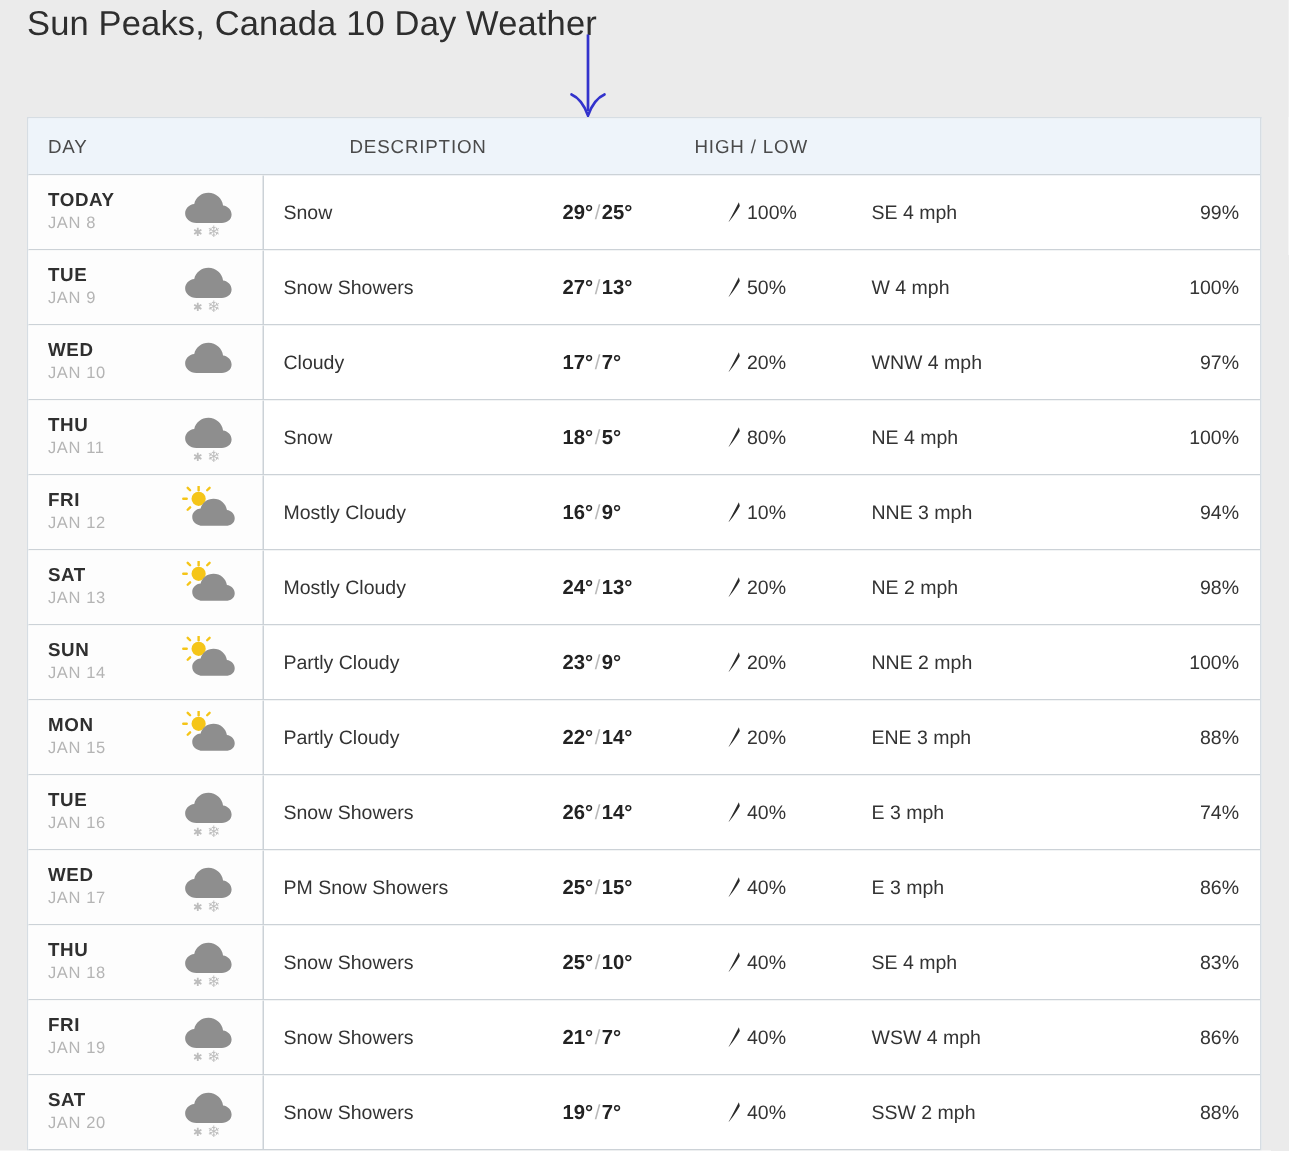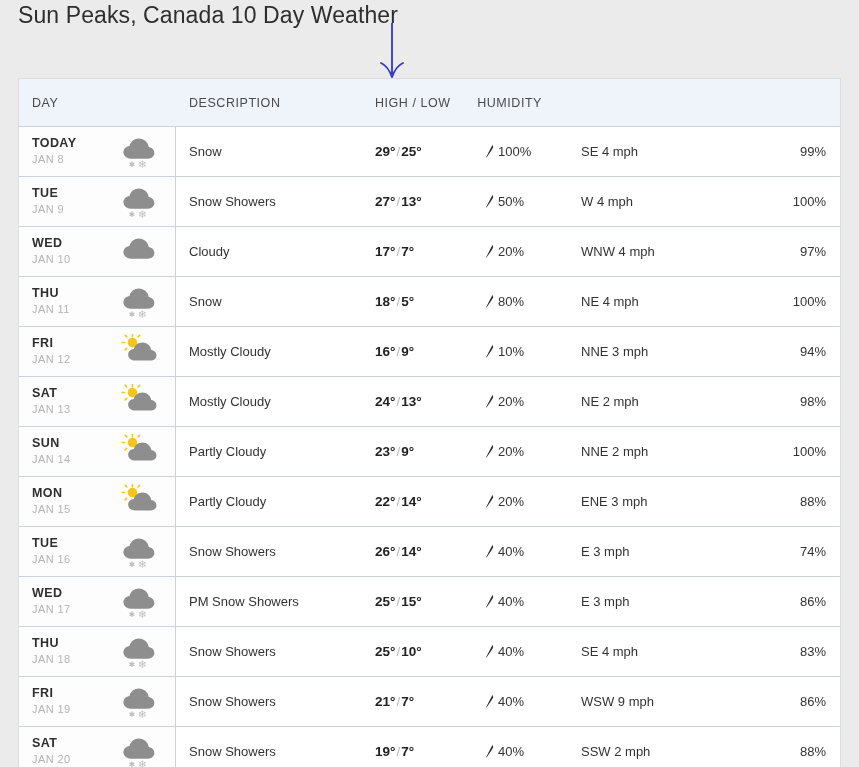--- a/index.html
+++ b/index.html
@@ -85,21 +85,22 @@
     box-sizing: border-box;
   }
   .row {
     display: flex;
     align-items: stretch;
     border-bottom: 1px solid #ccd2d7;
     box-sizing: border-box;
   }
   #table-header {
     background: #eef4fa;
-    height: 48px;
+    height: 38px;
+    gap: 44px;
   }
   .data-row {
     height: 50px;
     background: #ffffff;
   }
 
   
   .c-day      { width: 157px; flex: none; box-sizing: border-box; }
   .c-desc     { width: 186px; flex: none; box-sizing: border-box; }
   .c-temp     { width: 106px; flex: none; box-sizing: border-box; }
@@ -185,21 +186,20 @@
   <line x1="20" y1="1" x2="20" y2="52" stroke="#3333cc" stroke-width="1.8"></line>
   <path d="M9 41 Q16 44 20 55 Q24 44 31 41" fill="none" stroke="#3333cc" stroke-width="1.8" stroke-linecap="round"></path>
 </svg>
 
 <div id="forecast-table">
 
   <div class="row" id="table-header">
     <div class="c-day">DAY</div>
     <div class="c-desc">DESCRIPTION</div>
     <div class="c-temp">HIGH / LOW</div>
-    <div class="c-humidity">HUMIDITY</div>
   </div>
 
   <div id="rows-container">
       <div class="row data-row">
         <div class="c-day">
           <span class="day-text">
             <span class="day-name">TODAY</span>
             <span class="day-date">JAN 8</span>
           </span>
           <svg class="day-icon" viewBox="0 0 40 38">
@@ -554,21 +554,21 @@
           <span class="deg">21°</span>
           <span class="slash">/</span>
           <span class="deg">7°</span>
         </div>
         <div class="c-precip">
           <svg class="precip-icon" viewBox="0 0 9 15">
             <path d="M7.6 0.8 C5.6 4.6 3.2 9.4 0.6 14.2 C2.6 12.2 5.6 7.9 8.2 3.4 Z" fill="#2b2b2b"></path>
           </svg>
           <span>40%</span>
         </div>
-        <div class="c-wind">WSW 9 mph</div>
+        <div class="c-wind">WSW 4 mph</div>
         <div class="c-humidity">86%</div>
       </div>
       <div class="row data-row">
         <div class="c-day">
           <span class="day-text">
             <span class="day-name">SAT</span>
             <span class="day-date">JAN 20</span>
           </span>
           <svg class="day-icon" viewBox="0 0 40 38">
             <path d="M10.5 26 C5.8 26 2.5 22.9 2.5 19.2 C2.5 15.8 5.3 13 8.9 12.6 C9.9 8.1 14 4.8 18.9 4.8 C24.2 4.8 28.6 8.7 29.2 13.7 C32.6 14.1 35.2 16.8 35.2 20.1 C35.2 23.7 32.1 26 28.3 26 Z" fill="#8e8e8e"></path>

